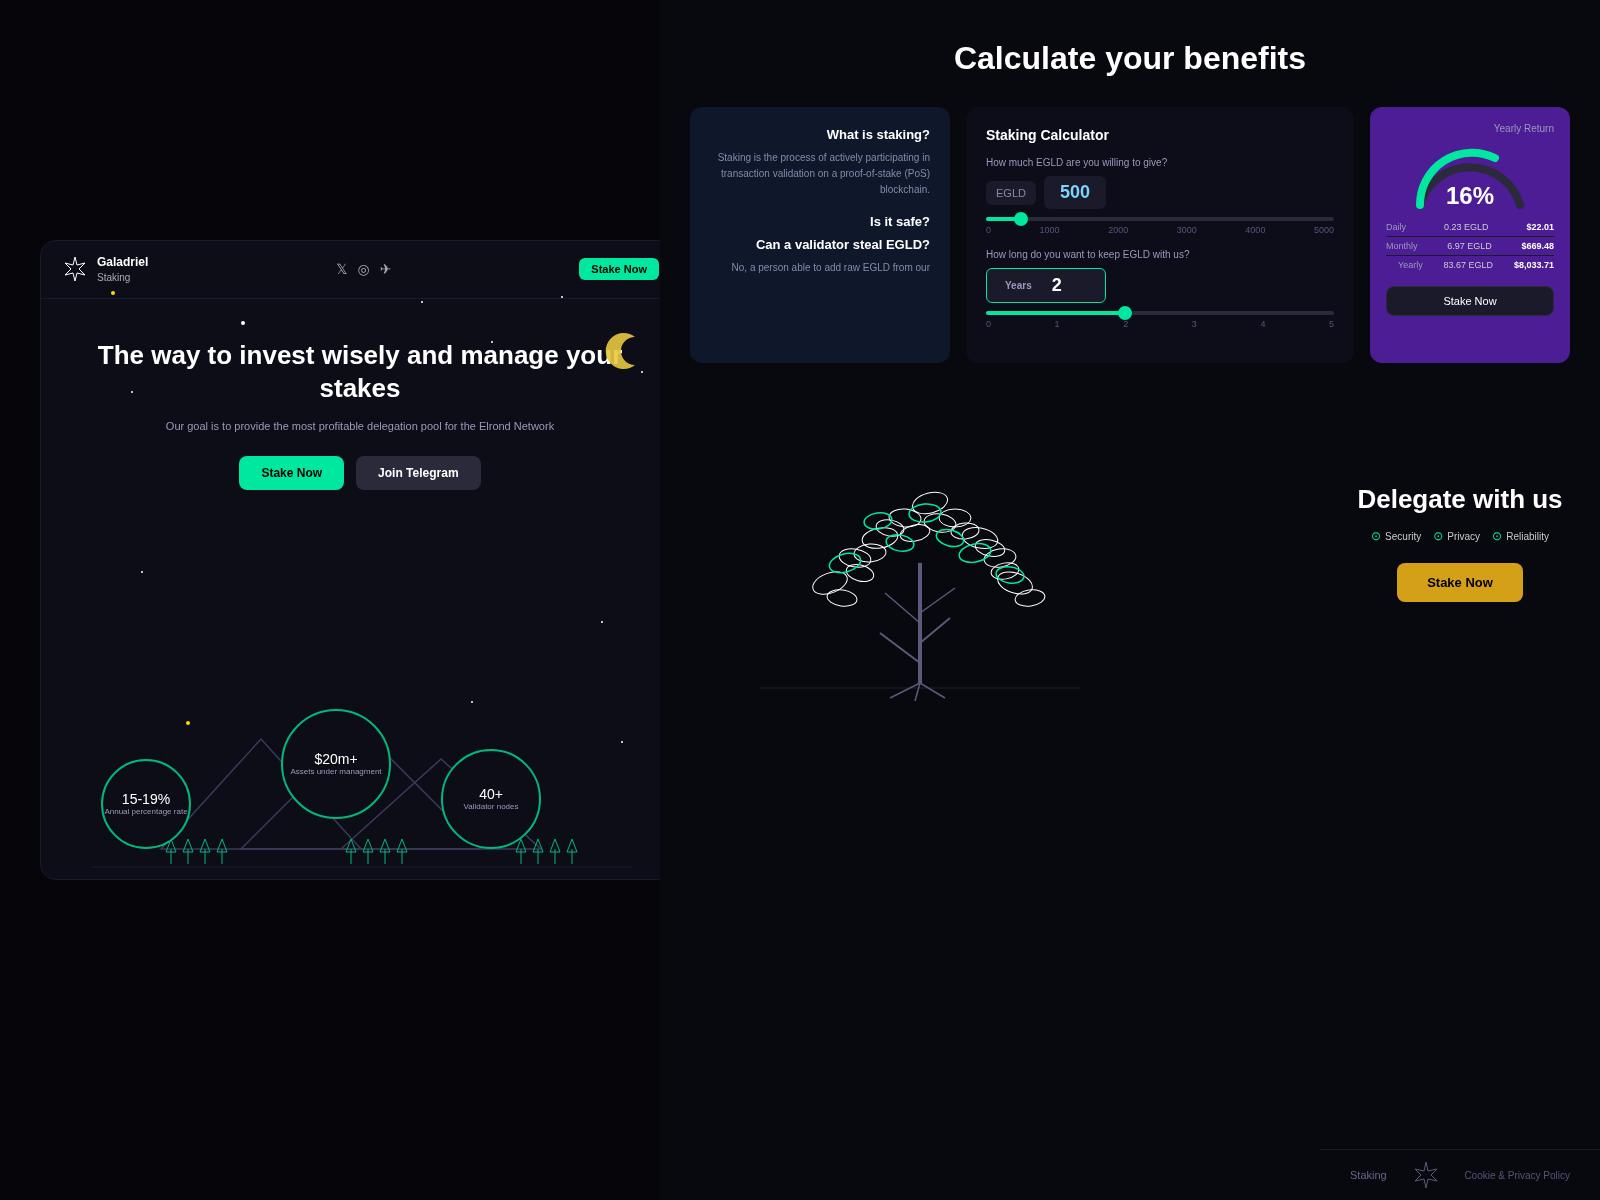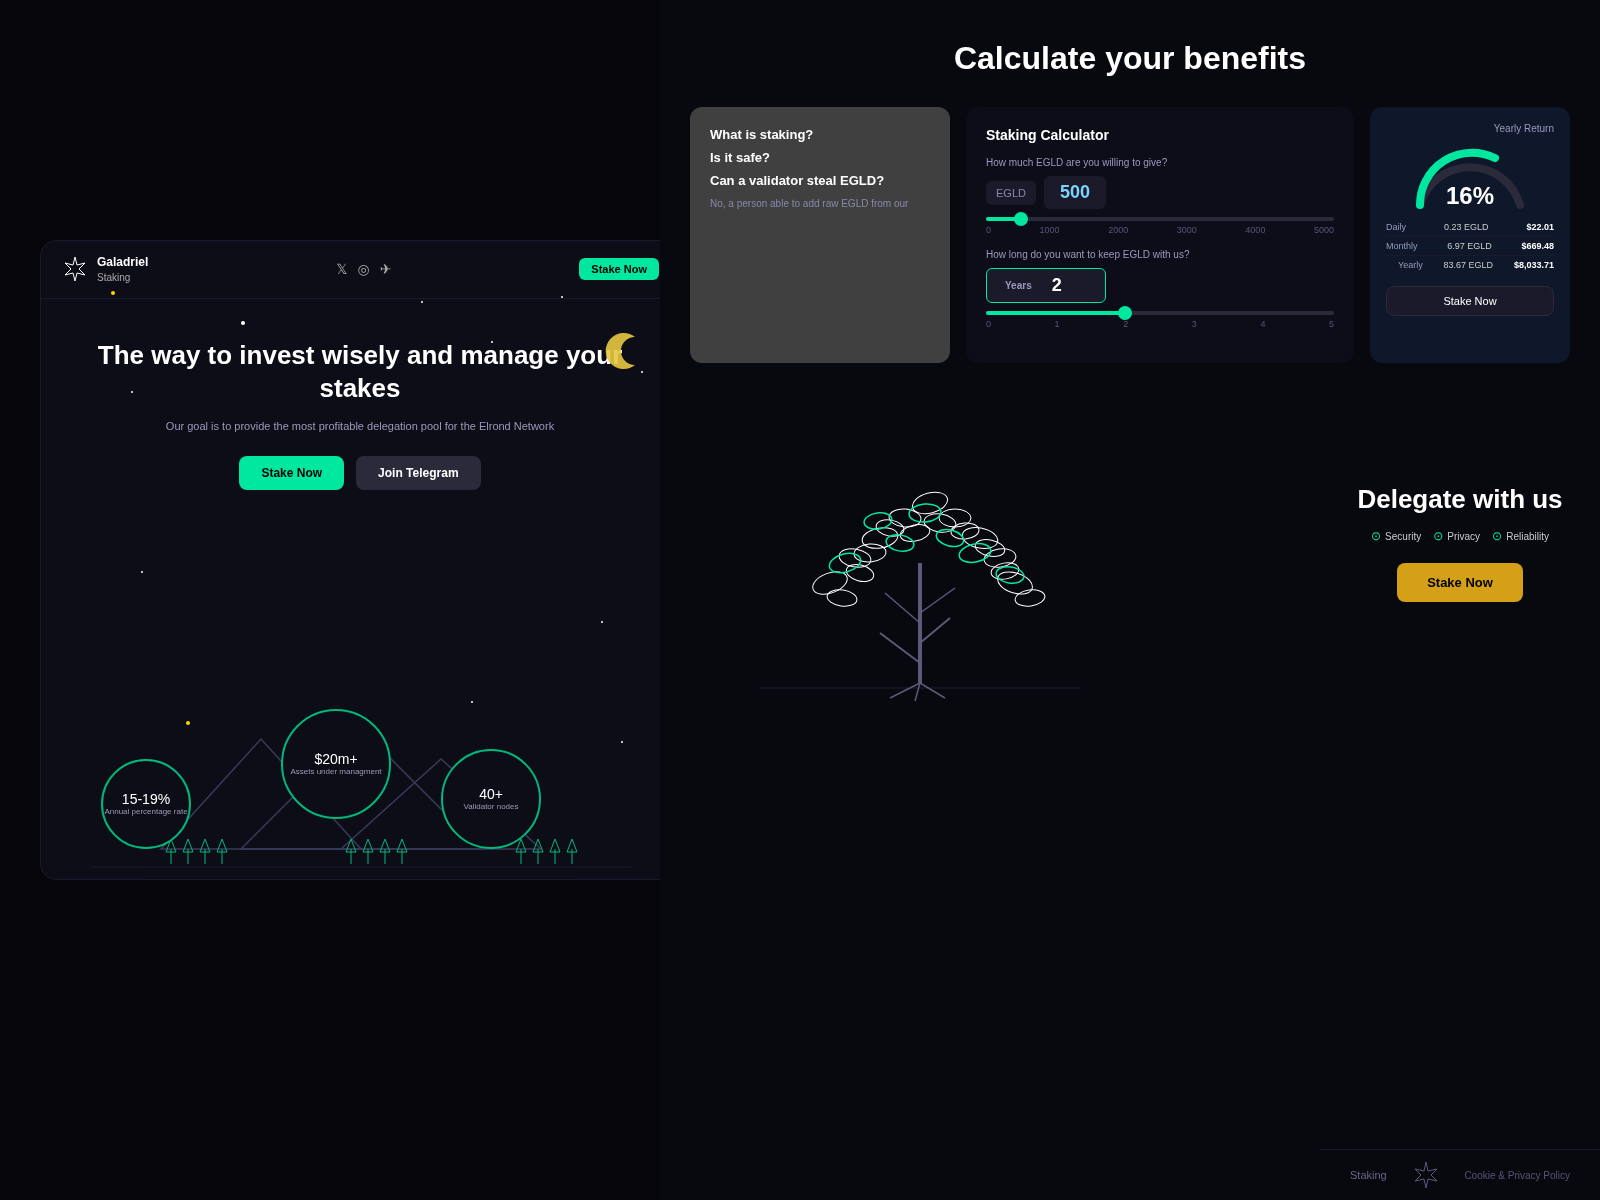--- a/index.html
+++ b/index.html
@@ -169,25 +169,26 @@
     
     .calculator-section {
       display: flex;
       gap: 16px;
       padding: 0 30px;
       margin-bottom: 20px;
     }
 
     
     .info-card {
-      background: #404040;
+      background: #0f172a;
       border-radius: 12px;
       padding: 20px;
       width: 260px;
       flex-shrink: 0;
+      text-align: right;
     }
     .info-heading {
       color: #fff;
       font-size: 13px;
       font-weight: 700;
       margin-bottom: 8px;
     }
     .info-text {
       color: #8888aa;
       font-size: 10px;
@@ -287,21 +288,21 @@
       width: 120px;
     }
     .years-label-txt {
       color: #9999bb;
       font-size: 10px;
     }
     .years-number { font-size: 18px; font-weight: 700; color: #fff; }
 
     
     .gauge-card {
-      background: #0f172a;
+      background: #4c1d95;
       border-radius: 12px;
       padding: 16px;
       width: 200px;
       flex-shrink: 0;
       display: flex;
       flex-direction: column;
       align-items: center;
     }
     .gauge-label {
       color: #9999bb;
@@ -555,20 +556,21 @@
 </div>
 
 <div class="right-panel">
 
   <h1 class="page-title">Calculate your benefits</h1>
 
   <div class="calculator-section">
 
     <div class="info-card">
       <div class="info-heading">What is staking?</div>
+      <p class="info-text">Staking is the process of actively participating in transaction validation on a proof-of-stake (PoS) blockchain.</p>
       <div class="info-heading">Is it safe?</div>
       <div class="info-heading">Can a validator steal EGLD?</div>
       <p class="info-text">No, a person able to add raw EGLD from our</p>
     </div>
 
     <div class="calc-card">
       <div class="calc-title">Staking Calculator</div>
 
       <div class="calc-question">How much EGLD are you willing to give?</div>
       <div class="egld-input-row">

